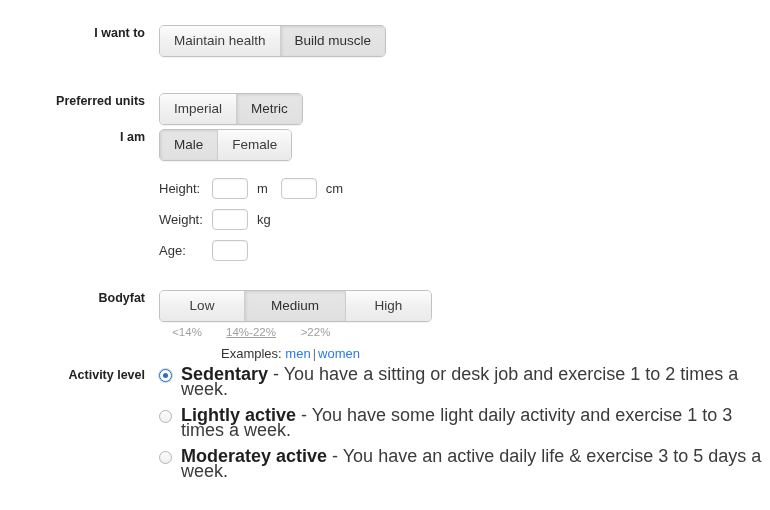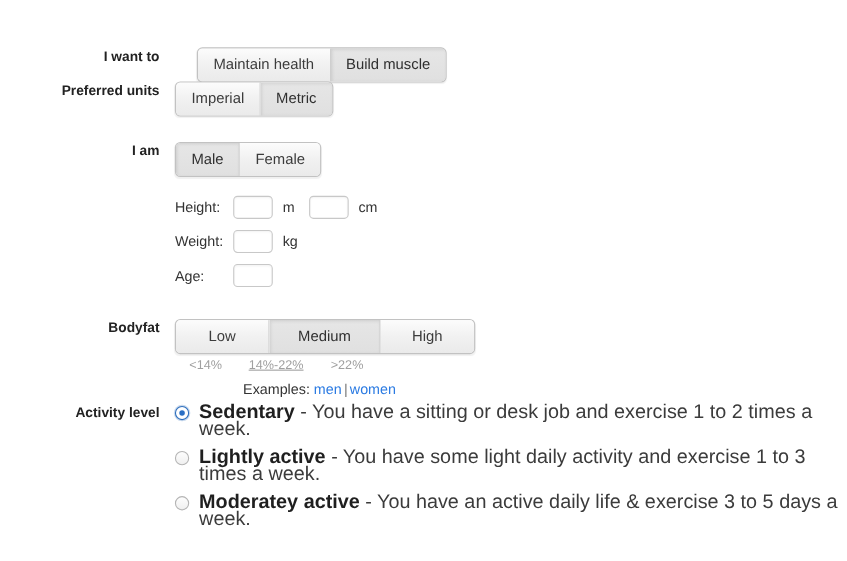--- a/index.html
+++ b/index.html
@@ -195,31 +195,31 @@
     color: #3b3b3b;
   }
   .activity-text .name {
     font-weight: bold;
     color: #1f1f1f;
   }
 </style>
 </head>
 <body>
 
-<div class="form-row" style="top:43px; left:0; width:708px;gap:20px;">
+<div class="form-row" style="top:25px; left:0; width:708px;">
   <div class="row-label">I want to</div>
   <div class="row-content">
     <div class="btn-group">
       <div class="seg">Maintain health</div>
       <div class="seg selected">Build muscle</div>
     </div>
   </div>
 </div>
 
-<div class="form-row" style="top:74px; left:0; width:770px;">
+<div class="form-row" style="top:93px; left:0; width:770px;">
   <div class="row-label">Preferred units</div>
   <div class="row-content">
     <div class="btn-group">
       <div class="seg">Imperial</div>
       <div class="seg selected">Metric</div>
     </div>
   </div>
 </div>
 
 <div class="form-row" style="top:129px; left:0; width:770px;">

